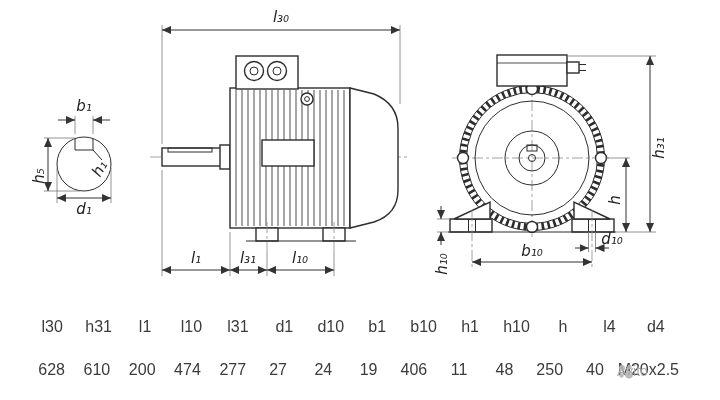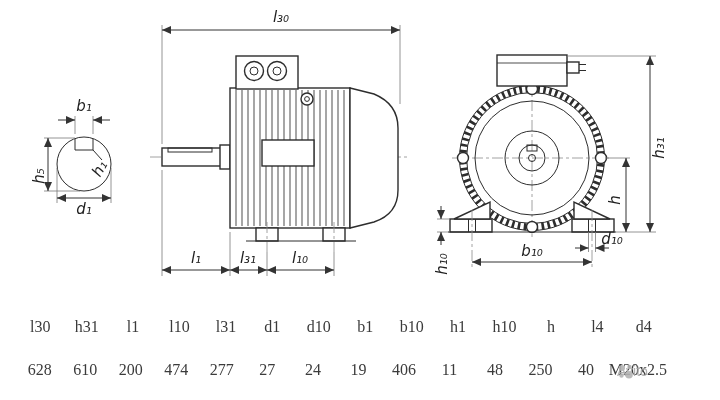--- a/index.html
+++ b/index.html
@@ -9,21 +9,21 @@
   .part{fill:#ffffff;stroke:#2d2d2d;stroke-width:1.4;}
   .thin{fill:none;stroke:#2d2d2d;stroke-width:1;}
   .fin{stroke:#2d2d2d;stroke-width:.85;fill:none;}
   .ribs{fill:none;stroke:#2d2d2d;stroke-width:7;stroke-dasharray:2.6 3.4;}
   .ext{stroke:#787878;stroke-width:.8;fill:none;}
   .cl{stroke:#8a8a8a;stroke-width:.8;fill:none;stroke-dasharray:11 3 3 3;}
   .dim2{stroke:#333;stroke-width:1;fill:none;marker-start:url(#ma);marker-end:url(#ma);}
   .dim1{stroke:#333;stroke-width:1;fill:none;marker-end:url(#ma);}
   text.dlab{font:italic 15px "DejaVu Sans",sans-serif;fill:#1f1f1f;text-anchor:middle;}
   
-  .dim-table{position:absolute;left:17px;top:316px;width:650px;font-family:Liberation Serif, serif;}
+  .dim-table{position:absolute;left:29px;top:316px;width:650px;}
   .tr{display:grid;grid-template-columns:repeat(14,1fr);height:22px;line-height:22px;}
   .header-row{margin-bottom:21px;}
   .td{text-align:center;font-size:16px;color:#3b3b3b;white-space:nowrap;}
   
   .watermark{position:absolute;left:617px;top:363px;display:flex;align-items:center;gap:4px;
              color:#a8a8a8;font-size:14px;opacity:.9;}
 </style>
 </head>
 <body>
 

